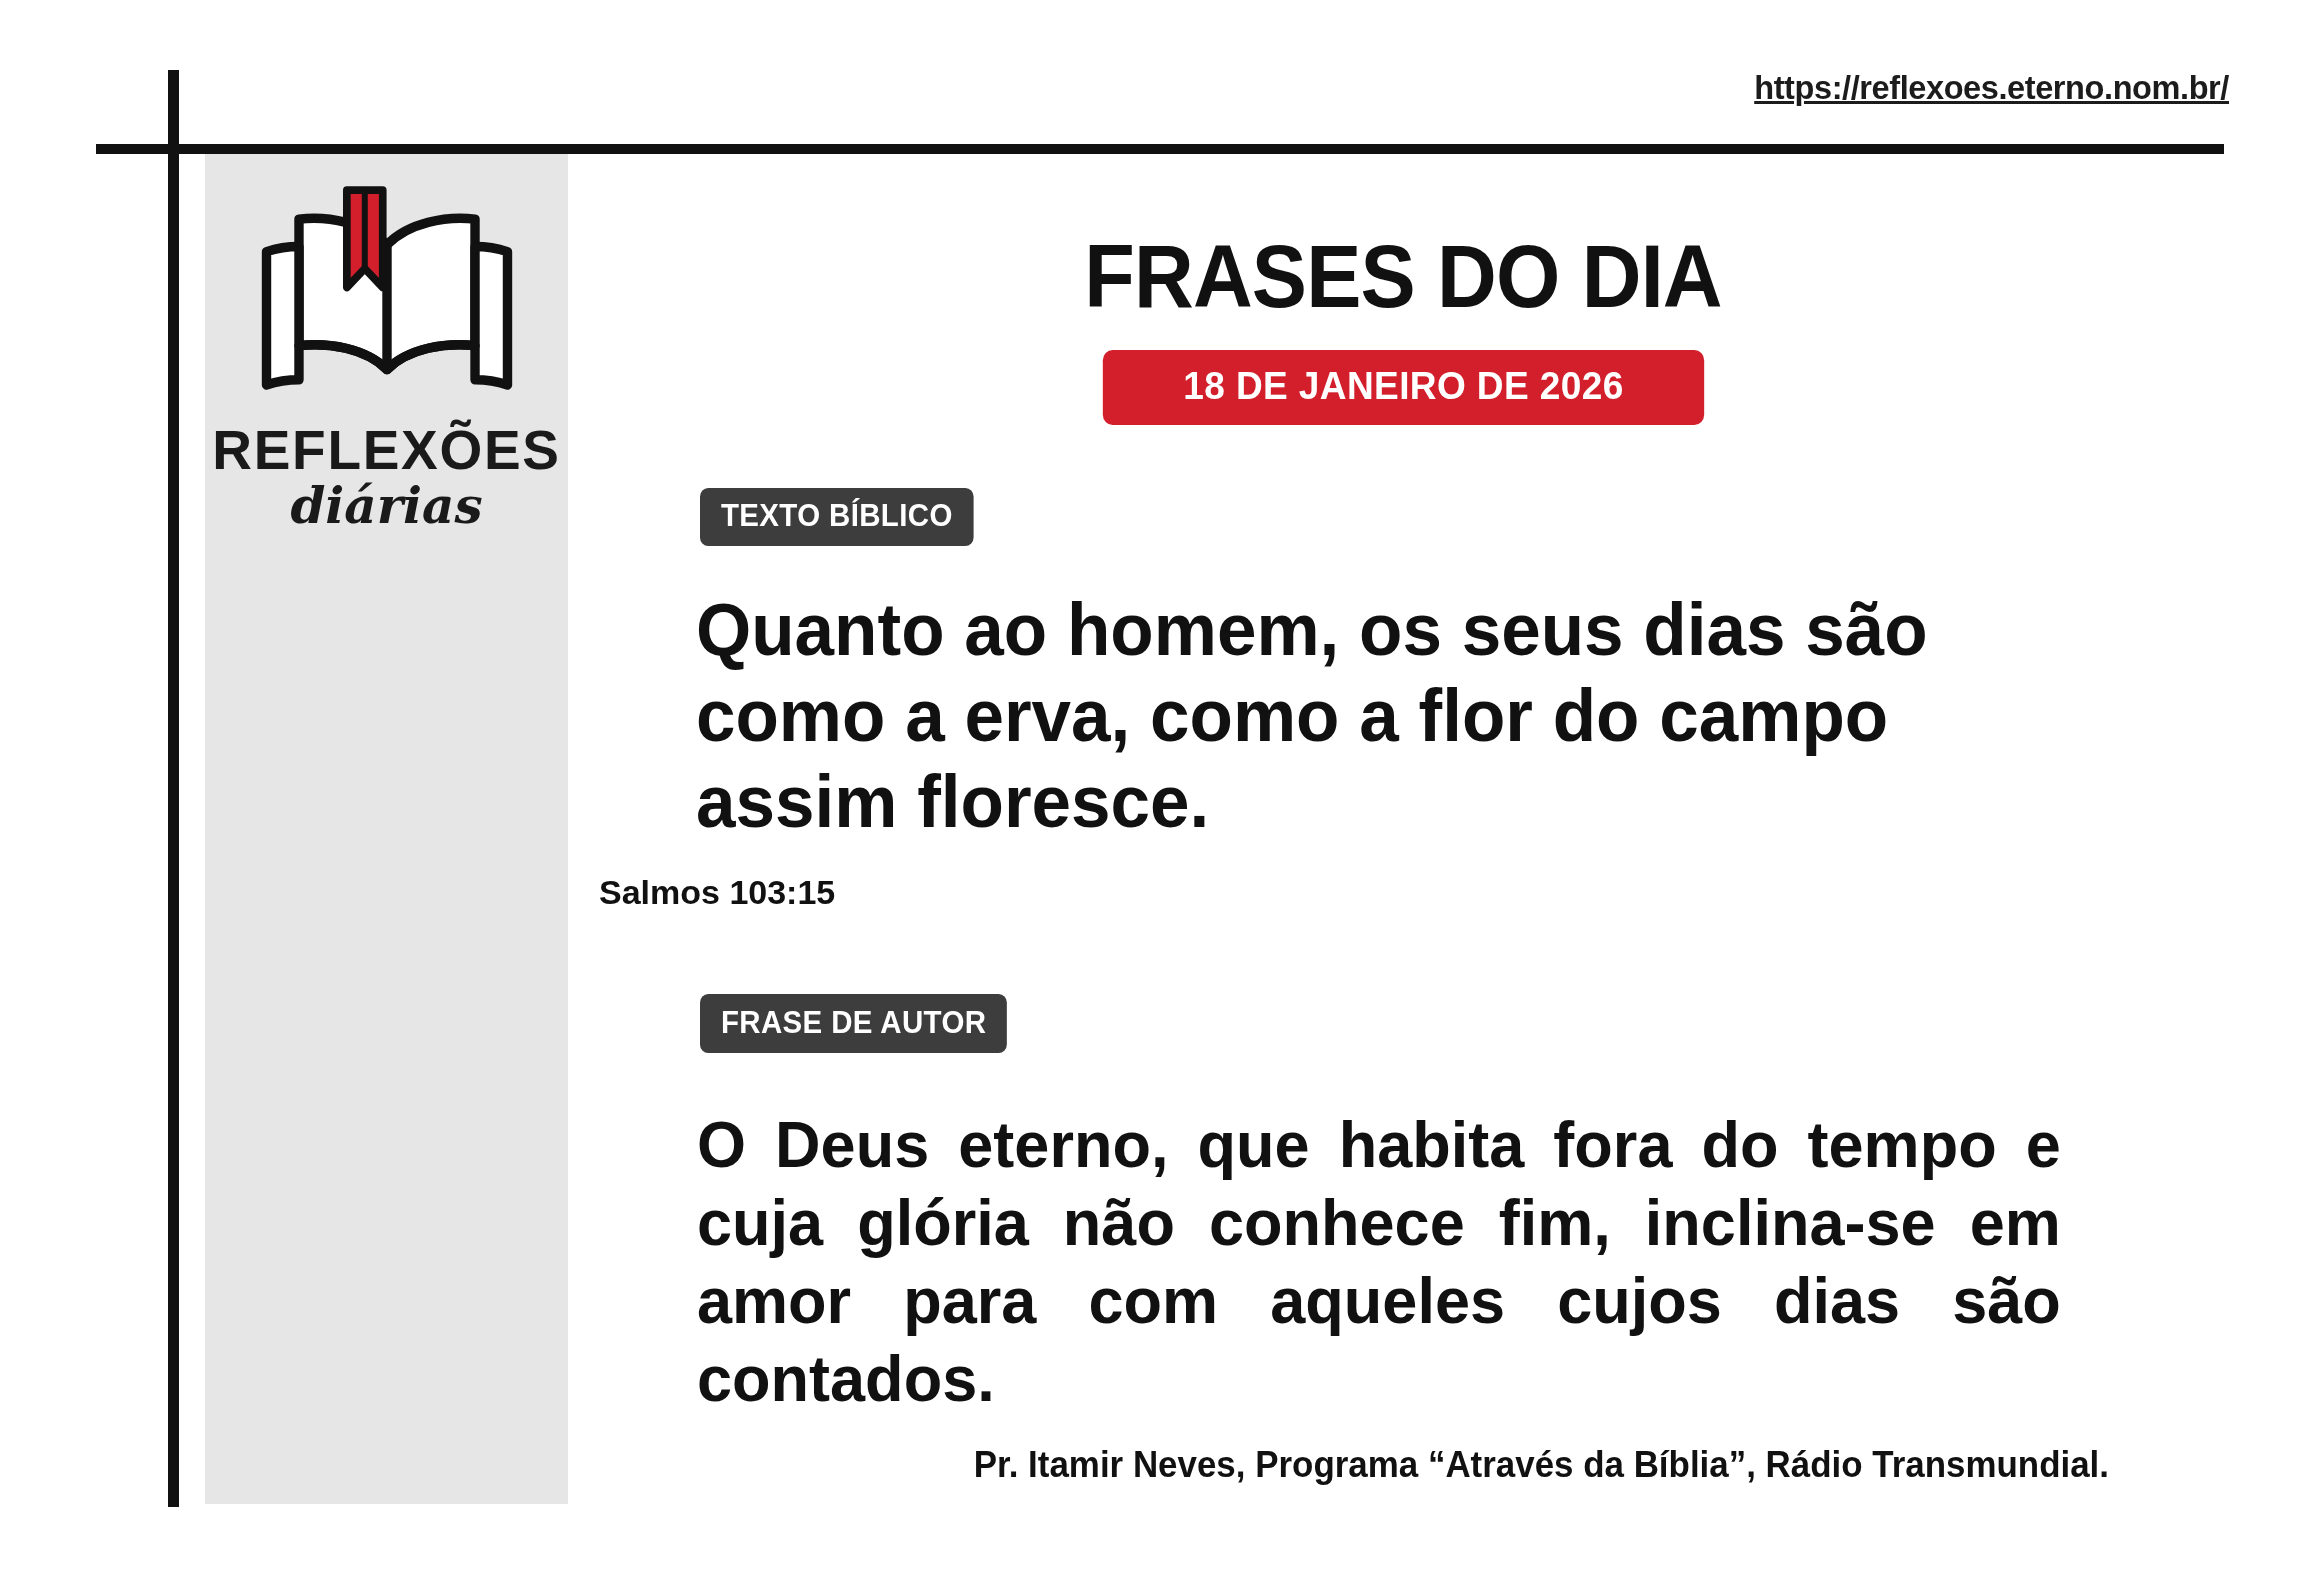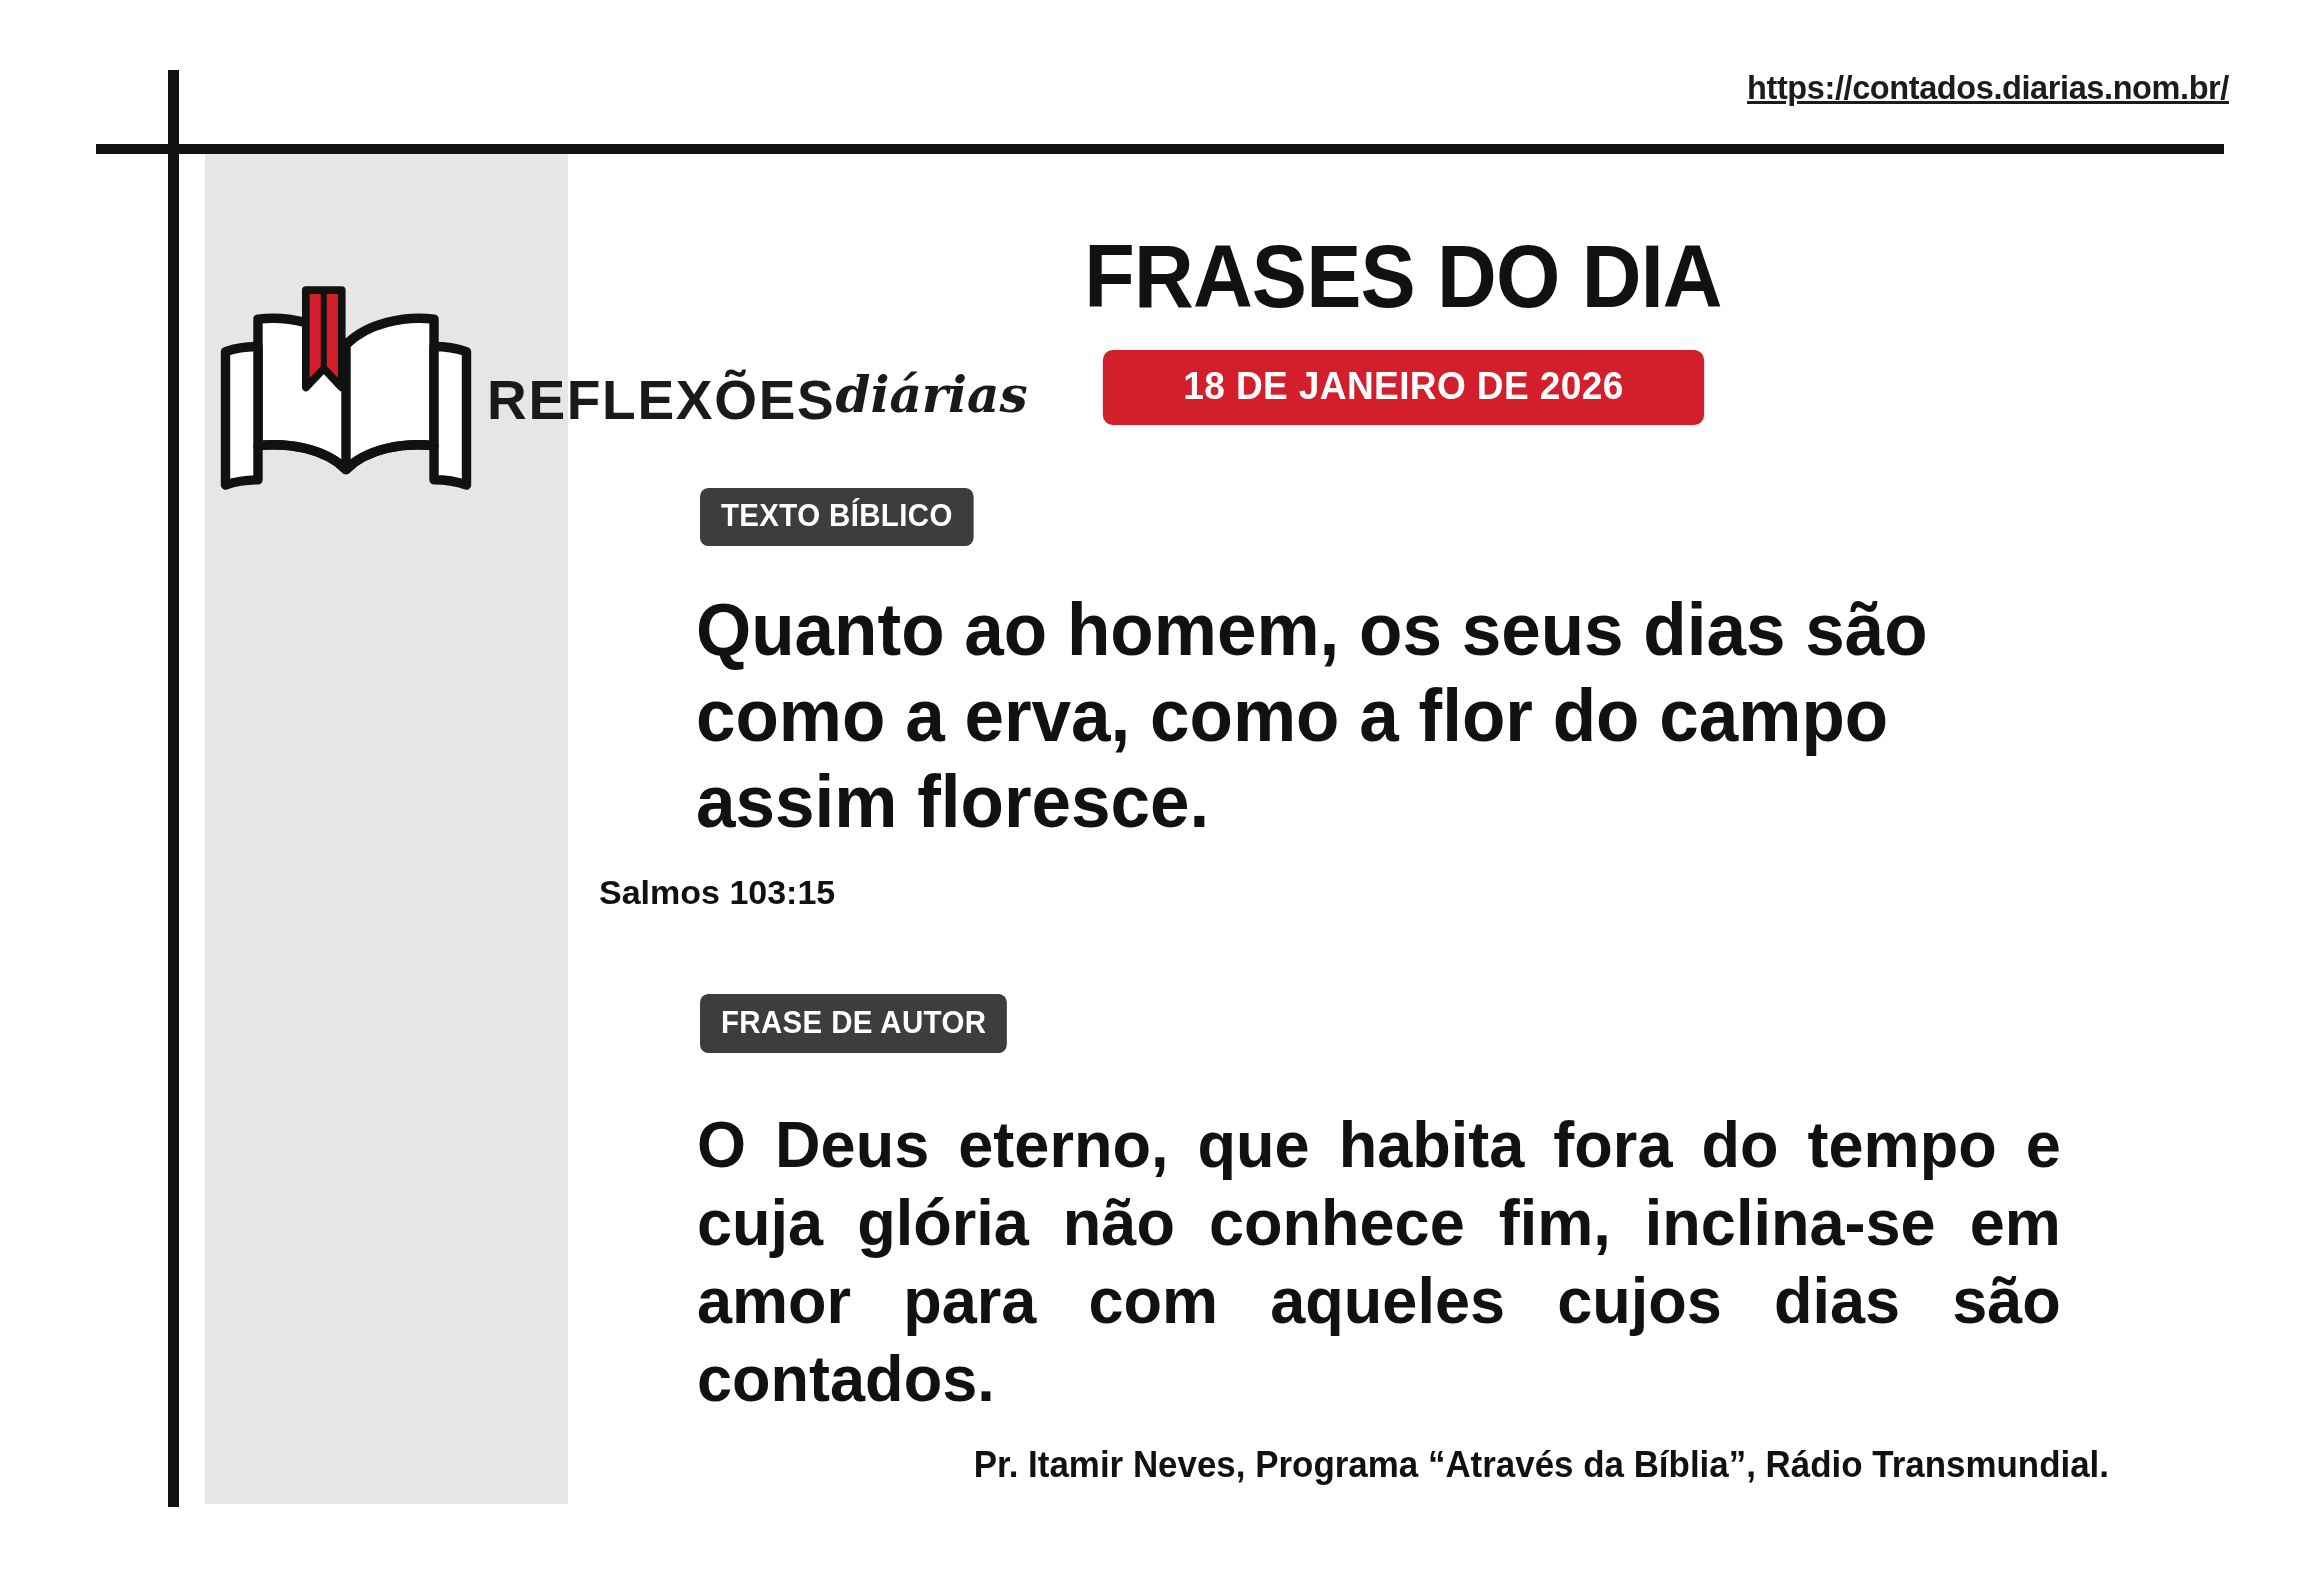--- a/index.html
+++ b/index.html
@@ -58,21 +58,21 @@
     background: #e6e6e6;
   }
 
   .logo-wrap {
     position: absolute;
     left: 205px;
     top: 163px;
     width: 363px;
     height: 445px;
     display: flex;
-    flex-direction: row;
+    flex-direction: column;
     align-items: center;
     justify-content: flex-start;
     padding-top: 15.4px;
   }
   .book-icon { width: 282px; height: 231px; }
   .logo-title {
     margin-top: 13.7px;
     font-size: 55px;
     font-weight: 700;
     letter-spacing: 1.7px;
@@ -178,21 +178,21 @@
     color: #111111;
     transform: scaleX(0.97);
     transform-origin: right center;
   }
 </style>
 </head>
 <body>
 
 <div class="card">
 
-  <a class="url" href="#">https://contados.diarias.nom.br/</a>
+  <a class="url" href="#">https://reflexoes.eterno.nom.br/</a>
 
   <div class="rule-top"></div>
   <div class="rule-left"></div>
 
   <div class="sidebar"></div>
 
   <div class="logo-wrap">
     <span class="book-icon">
       <svg viewBox="0 0 330 270" width="282" height="231" xmlns="http://www.w3.org/2000/svg">
         <g fill="none" stroke="#111111" stroke-width="11" stroke-linejoin="round" stroke-linecap="round">

